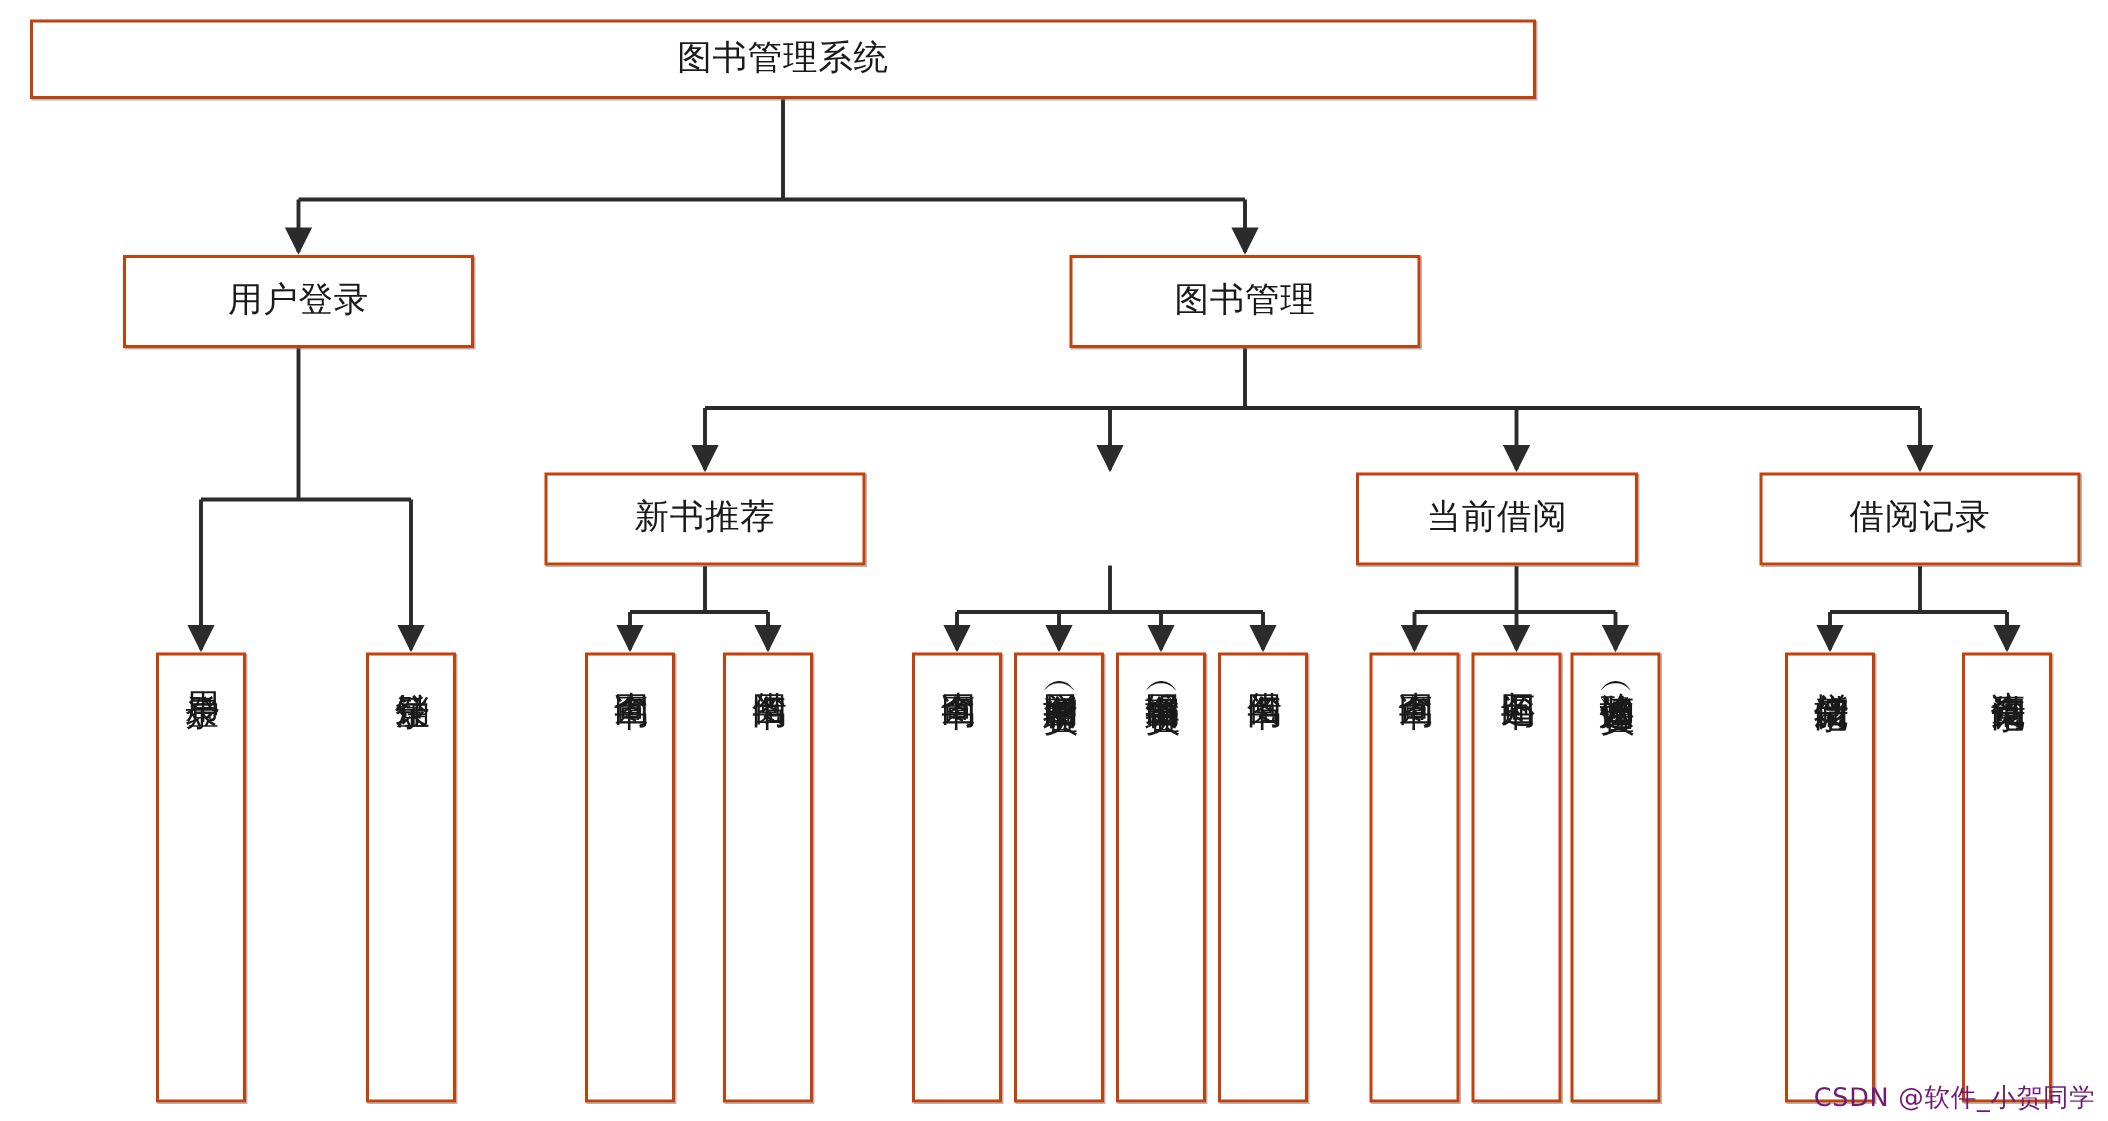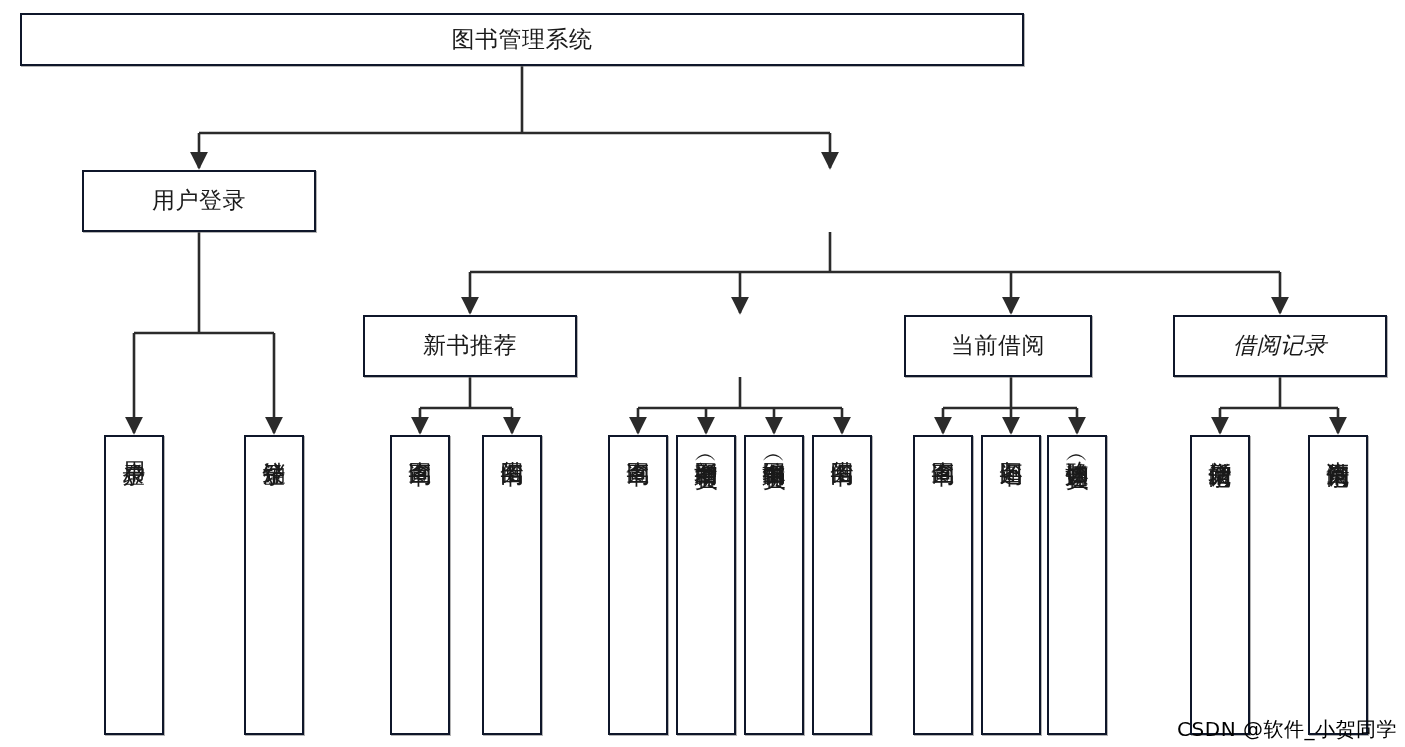--- a/index.html
+++ b/index.html
@@ -23,21 +23,21 @@
     left: 0;
     top: 0;
     width: 1405px;
     height: 747px;
     pointer-events: none;
   }
   .node {
     position: absolute;
     box-sizing: border-box;
     background: #ffffff;
-    border: 2px solid #0f172a;
+    border: 2px solid #c2410c;
     display: flex;
     align-items: center;
     justify-content: center;
     color: #1a1a1a;
     box-shadow: 1px 1px 0 0 rgba(120,120,120,0.55);
   }
   .node .label {
     display: block;
     text-align: center;
     line-height: 1.12;
@@ -59,22 +59,22 @@
     font-size: 23px;
     line-height: 1.18;
     letter-spacing: 1px;
     white-space: nowrap;
     margin: 0 auto;
   }
   #watermark {
     position: absolute;
     right: 8px;
     bottom: 4px;
-    font-size: 20px;
-    color: #000000;
+    font-size: 17px;
+    color: #701a75;
     letter-spacing: 0.5px;
     white-space: nowrap;
     user-select: none;
   }
 </style>
 </head>
 <body>
 
 <div id="diagram-root">
 
@@ -128,28 +128,31 @@
     </g>
   </svg>
 
   <div class="node root horizontal" style="left:20px; top:13px; width:1004px; height:53px;">
     <span class="label">图书管理系统</span>
   </div>
 
   <div class="node horizontal" style="left:82px; top:170px; width:234px; height:62px;">
     <span class="label">用户登录</span>
   </div>
+  <div class="node horizontal" style="left:713px; top:170px; width:234px; height:62px;">
+    <span class="label">图书管理</span>
+  </div>
 
   <div class="node horizontal" style="left:363px; top:315px; width:214px; height:62px;">
     <span class="label">新书推荐</span>
   </div>
   <div class="node horizontal" style="left:904px; top:315px; width:188px; height:62px;">
     <span class="label">当前借阅</span>
   </div>
-  <div class="node horizontal" style="left:1173px; top:315px; width:214px; height:62px;font-style:italic;">
+  <div class="node horizontal" style="left:1173px; top:315px; width:214px; height:62px;">
     <span class="label">借阅记录</span>
   </div>
 
   <div class="node vertical" style="left:104px; top:435px; width:60px; height:300px;">
     <span class="label">用户登录</span>
   </div>
   <div class="node vertical" style="left:244px; top:435px; width:60px; height:300px;">
     <span class="label">注销登录</span>
   </div>
 

